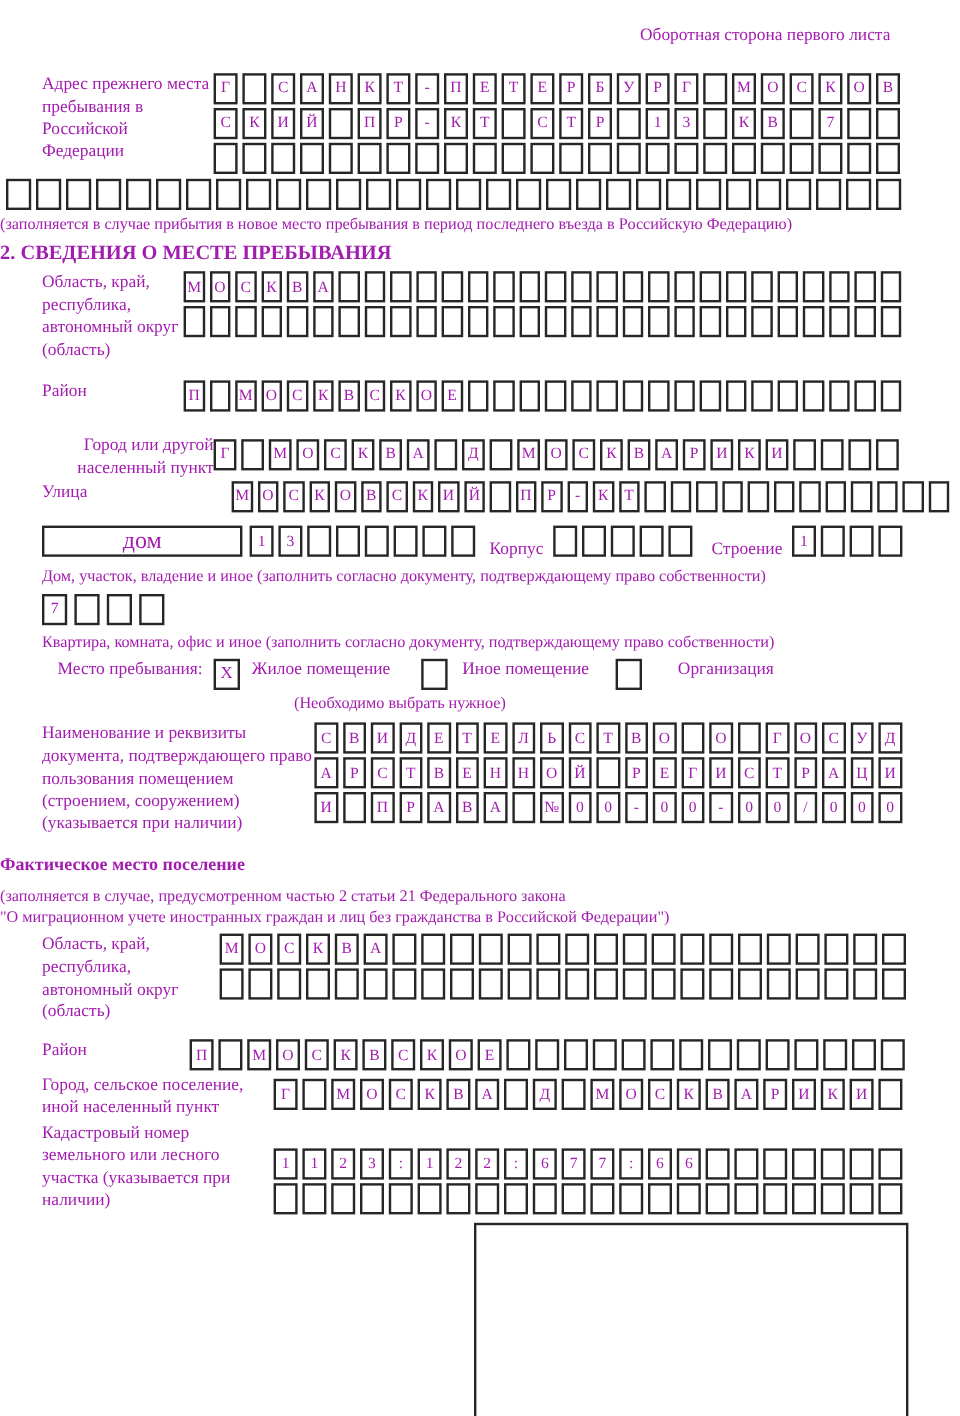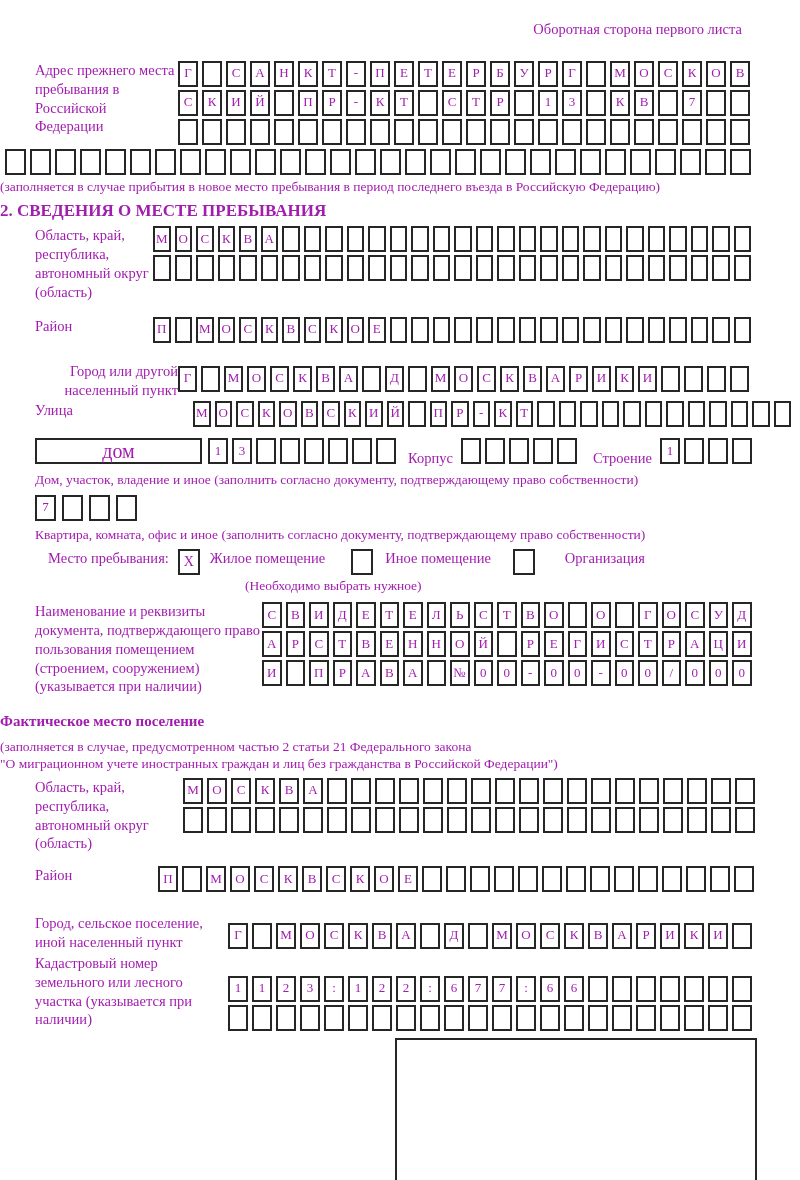--- a/index.html
+++ b/index.html
@@ -556,21 +556,21 @@
         <span class="cell"></span>
         <span class="cell"></span>
         <span class="cell"></span>
         <span class="cell"></span>
         <span class="cell"></span>
         <span class="cell"></span>
         <span class="cell"></span>
       </div>
   </div>
 
-  <div class="field" style="margin-top:19px;align-items:flex-end;">
+  <div class="field" style="margin-top:0;">
     <div class="lbl lw193">Город, сельское поселение, иной населенный пункт</div>
     <div class="cellrow pA" style="margin-top:4px;">
         <span class="cell">Г</span>
         <span class="cell"></span>
         <span class="cell">М</span>
         <span class="cell">О</span>
         <span class="cell">С</span>
         <span class="cell">К</span>
         <span class="cell">В</span>
         <span class="cell">А</span>

